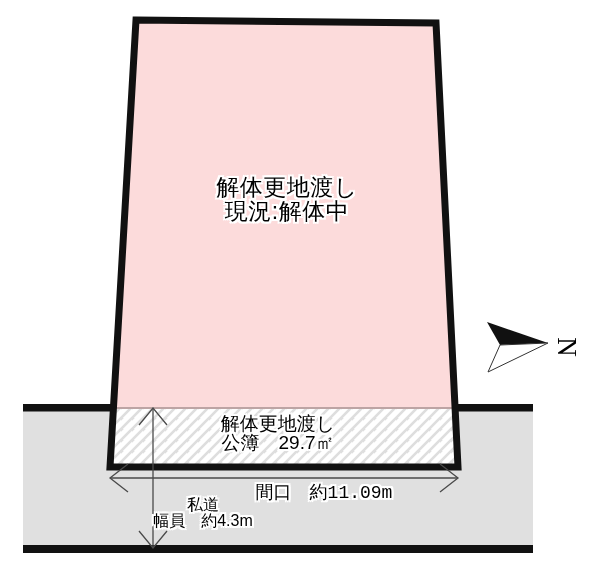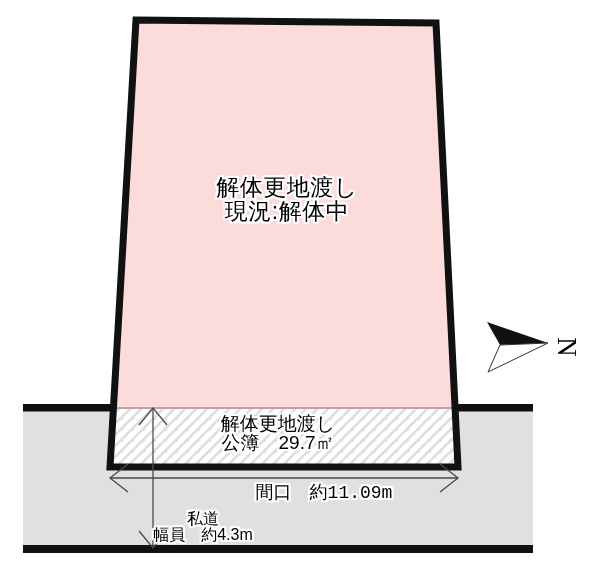--- a/index.html
+++ b/index.html
@@ -19,21 +19,21 @@
     text-align: center;
     transform: translateX(-50%);
     text-shadow:
       -2px 0 0 #fff, 2px 0 0 #fff, 0 -2px 0 #fff, 0 2px 0 #fff,
       -1px -1px 0 #fff, 1px -1px 0 #fff, -1px 1px 0 #fff, 1px 1px 0 #fff,
       -2px -2px 0 #fff, 2px -2px 0 #fff, -2px 2px 0 #fff, 2px 2px 0 #fff;
   }
   .plot-text  { left: 287px; top: 175px; font-size: 23px; line-height: 24px; letter-spacing: 0.5px; }
   .hatch-text { left: 278px; top: 414px; font-size: 19px; line-height: 19px; }
   .frontage-text { left: 324px; top: 483px; font-size: 18px; line-height: 20px; font-family: Liberation Mono, monospace; }
-  .roadwidth-text { left: 203px; top: 497px; font-size: 16px; line-height: 16px; margin-top: 14px; }
+  .roadwidth-text { left: 203px; top: 497px; font-size: 16px; line-height: 16px; }
 </style>
 </head>
 <body>
 
 <div class="canvas">
 
   <svg width="600" height="576" viewBox="0 0 600 576">
     <defs>
       <pattern id="hatch" width="11" height="11" patternUnits="userSpaceOnUse">
         <rect width="11" height="11" fill="#ffffff"></rect>

